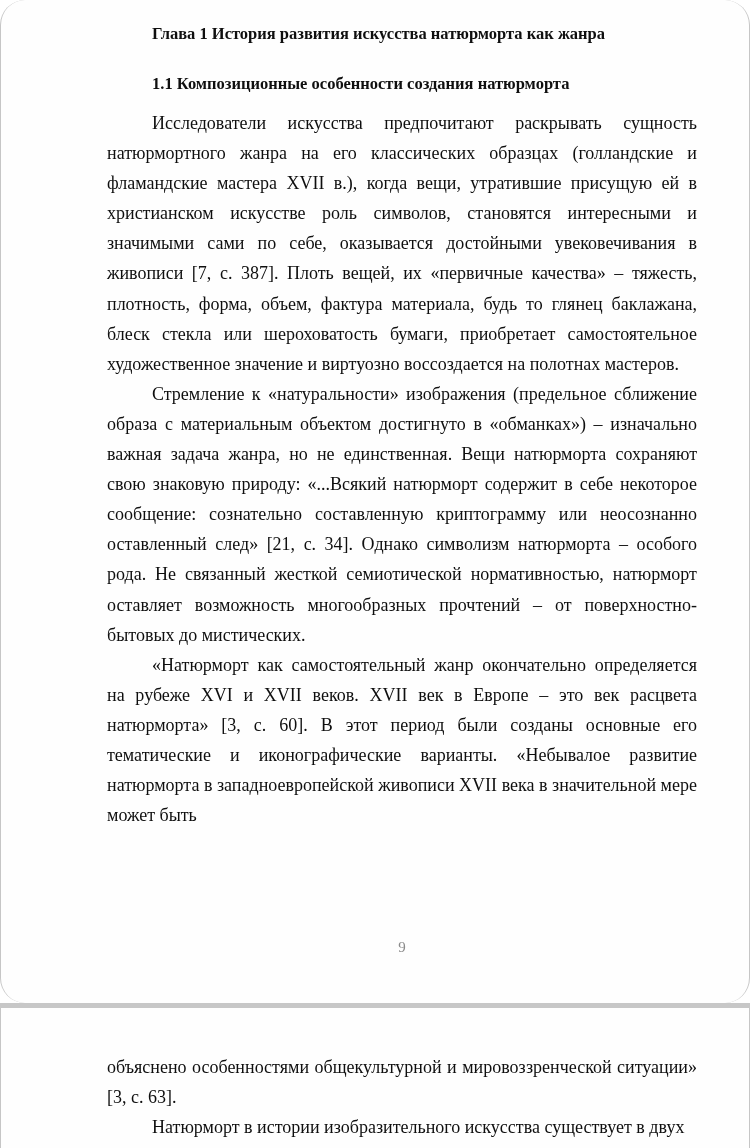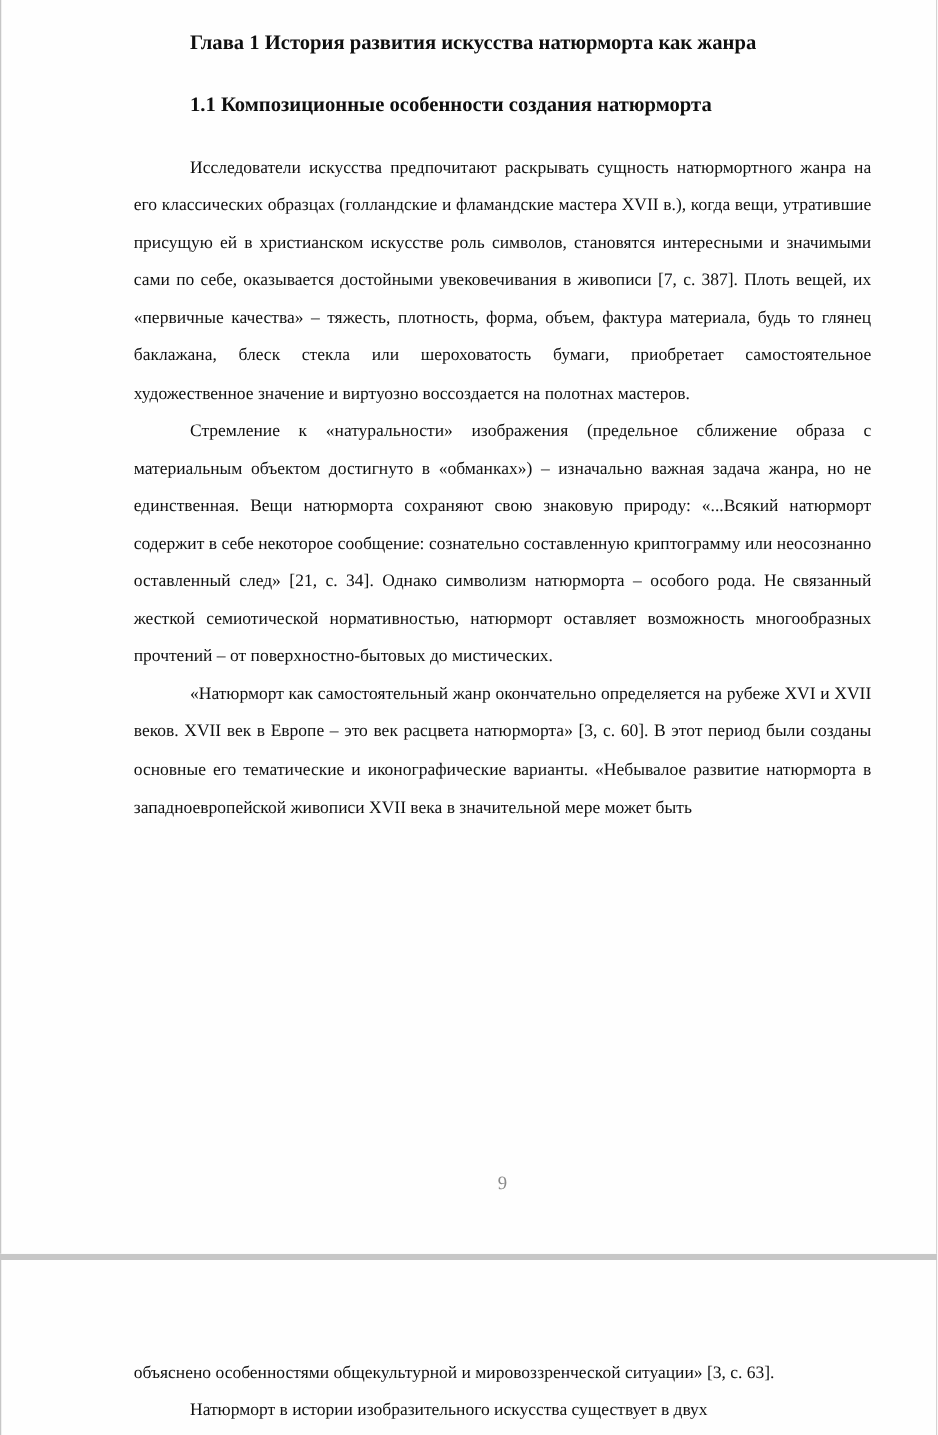--- a/index.html
+++ b/index.html
@@ -24,46 +24,47 @@
     background: #fefefe;
     border-left: 1px solid #c6c6c6;
     border-right: 1px solid #c6c6c6;
     overflow: hidden;
   }
 
   .page-1 {
     height: 1003px;
     padding: 19px 52px 0 106px;
     position: relative;
+    border-radius: 25px;
   }
 
   .page-gap {
     height: 5px;
     background: #c7c7c7;
   }
 
   .page-2 {
     height: 140px;
-    padding: 76px 52px 0 106px;
+    padding: 44px 52px 0 106px;
   }
 
   .chapter-heading,
   .section-heading {
     font-size: 16.5px;
     font-weight: bold;
     line-height: 30px;
     padding-left: 45px;
     text-align: left;
   }
 
   .chapter-heading { margin-bottom: 20px; }
-  .section-heading { margin-bottom: 21px; }
+  .section-heading { margin-bottom: 9px; }
 
   .body-par {
-    font-size: 14px;
+    font-size: 18px;
     line-height: 30.1px;
     text-align: justify;
     text-indent: 45px;
   }
 
   .body-par.no-indent { text-indent: 0; }
 
   .page-number {
     position: absolute;
     bottom: 47px;

